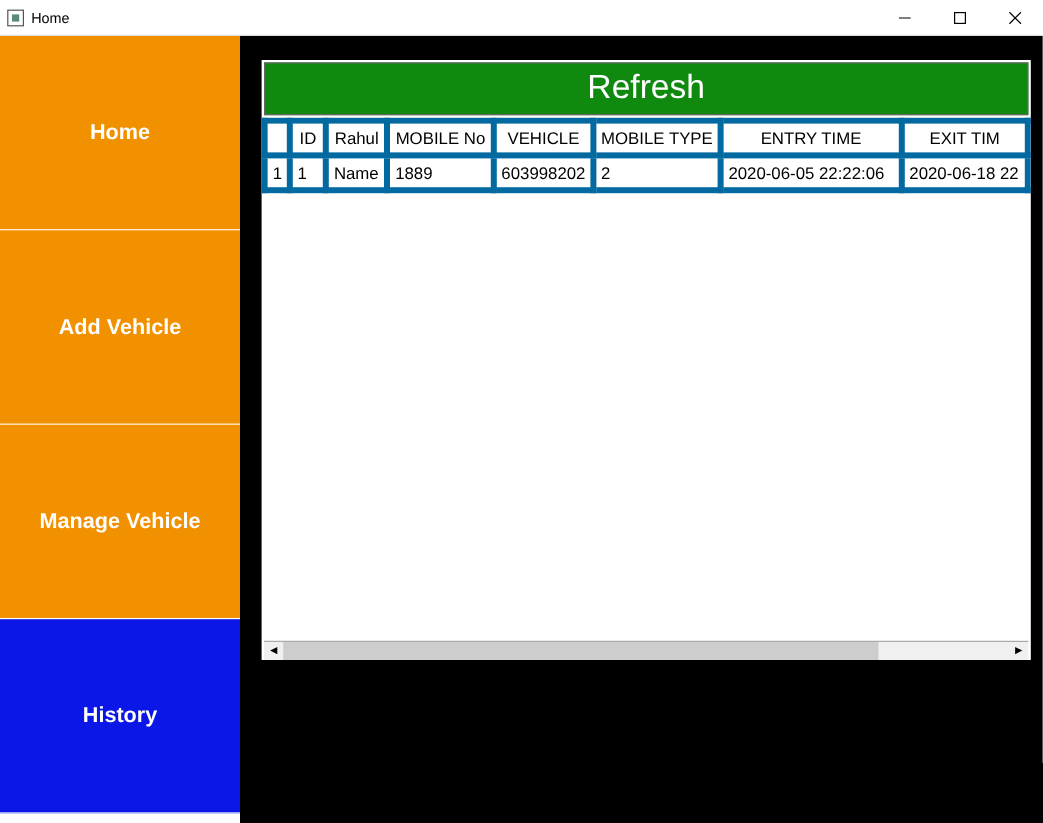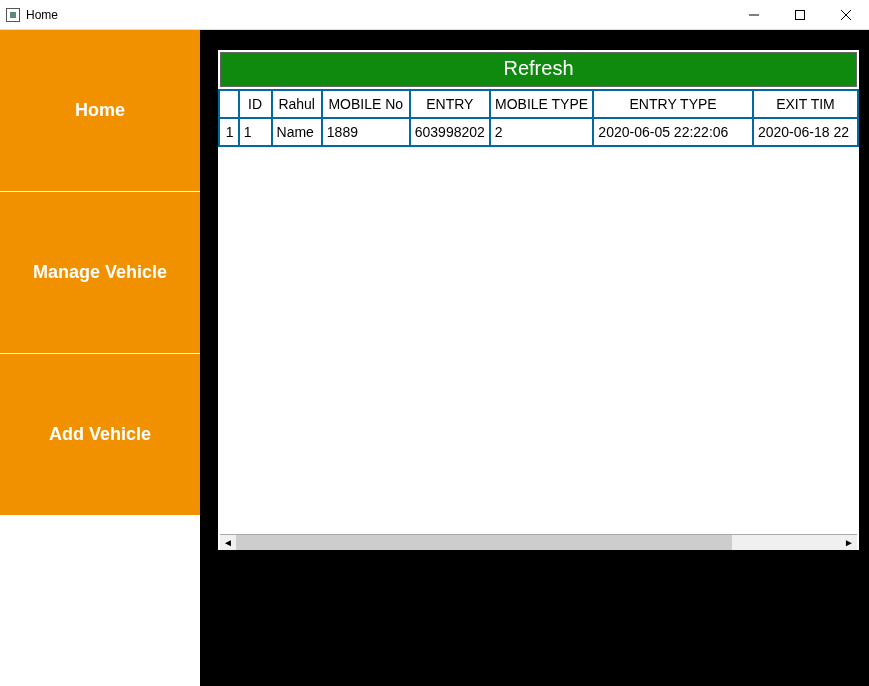--- a/index.html
+++ b/index.html
@@ -102,39 +102,39 @@
       width: 100%;
       height: 500px;
       display: flex;
       flex-direction: column;
       position: relative;
     }
     .refresh-bar {
       background: #0f8a0f;
       color: #fff;
       text-align: center;
-      font-size: 20px;
+      font-size: 28px;
       padding: 4px 0 6px 0;
       cursor: pointer;
       margin: 2px;
       border: 1px solid #666;
     }
     .table-wrap {
       overflow: hidden;
       flex: 1;
       position: relative;
     }
     table {
       border-collapse: collapse;
       font-size: 14px;
       white-space: nowrap;
       table-layout: fixed;
     }
     th, td {
-      border: 2px solid #0369a1;
+      border: 5px solid #0369a1;
       padding: 4px 4px;
       text-align: left;
       vertical-align: middle;
       height: 28px;
       overflow: hidden;
     }
     th {
       font-weight: normal;
       text-align: center;
       background: #fff;
@@ -217,24 +217,27 @@
     </div>
   </div>
 </div>
 
 <div class="app-body">
   <div class="sidebar">
     <div class="sidebar-item orange">
       <span>Home</span>
     </div>
     <div class="sidebar-item orange">
+      <span>Add Vehicle</span>
+    </div>
+    <div class="sidebar-item orange">
       <span>Manage Vehicle</span>
     </div>
-    <div class="sidebar-item orange">
-      <span>Add Vehicle</span>
+    <div class="sidebar-item blue">
+      <span>History</span>
     </div>
   </div>
 
   <div class="main">
     <div class="panel">
       <div class="refresh-bar">
         <span>Refresh</span>
       </div>
       <div class="table-wrap">
         <table>
@@ -247,23 +250,23 @@
             <col class="col-vtype">
             <col class="col-entry">
             <col class="col-exit">
           </colgroup>
           <thead>
             <tr>
               <th></th>
               <th>ID</th>
               <th>Rahul</th>
               <th>MOBILE No</th>
-              <th>ENTRY</th>
+              <th>VEHICLE</th>
               <th>MOBILE TYPE</th>
-              <th>ENTRY TYPE</th>
+              <th>ENTRY TIME</th>
               <th>EXIT TIM</th>
             </tr>
           </thead>
           <tbody>
             <tr>
               <td class="rownum">1</td>
               <td>1</td>
               <td>Name</td>
               <td>1889</td>
               <td>603998202</td>

